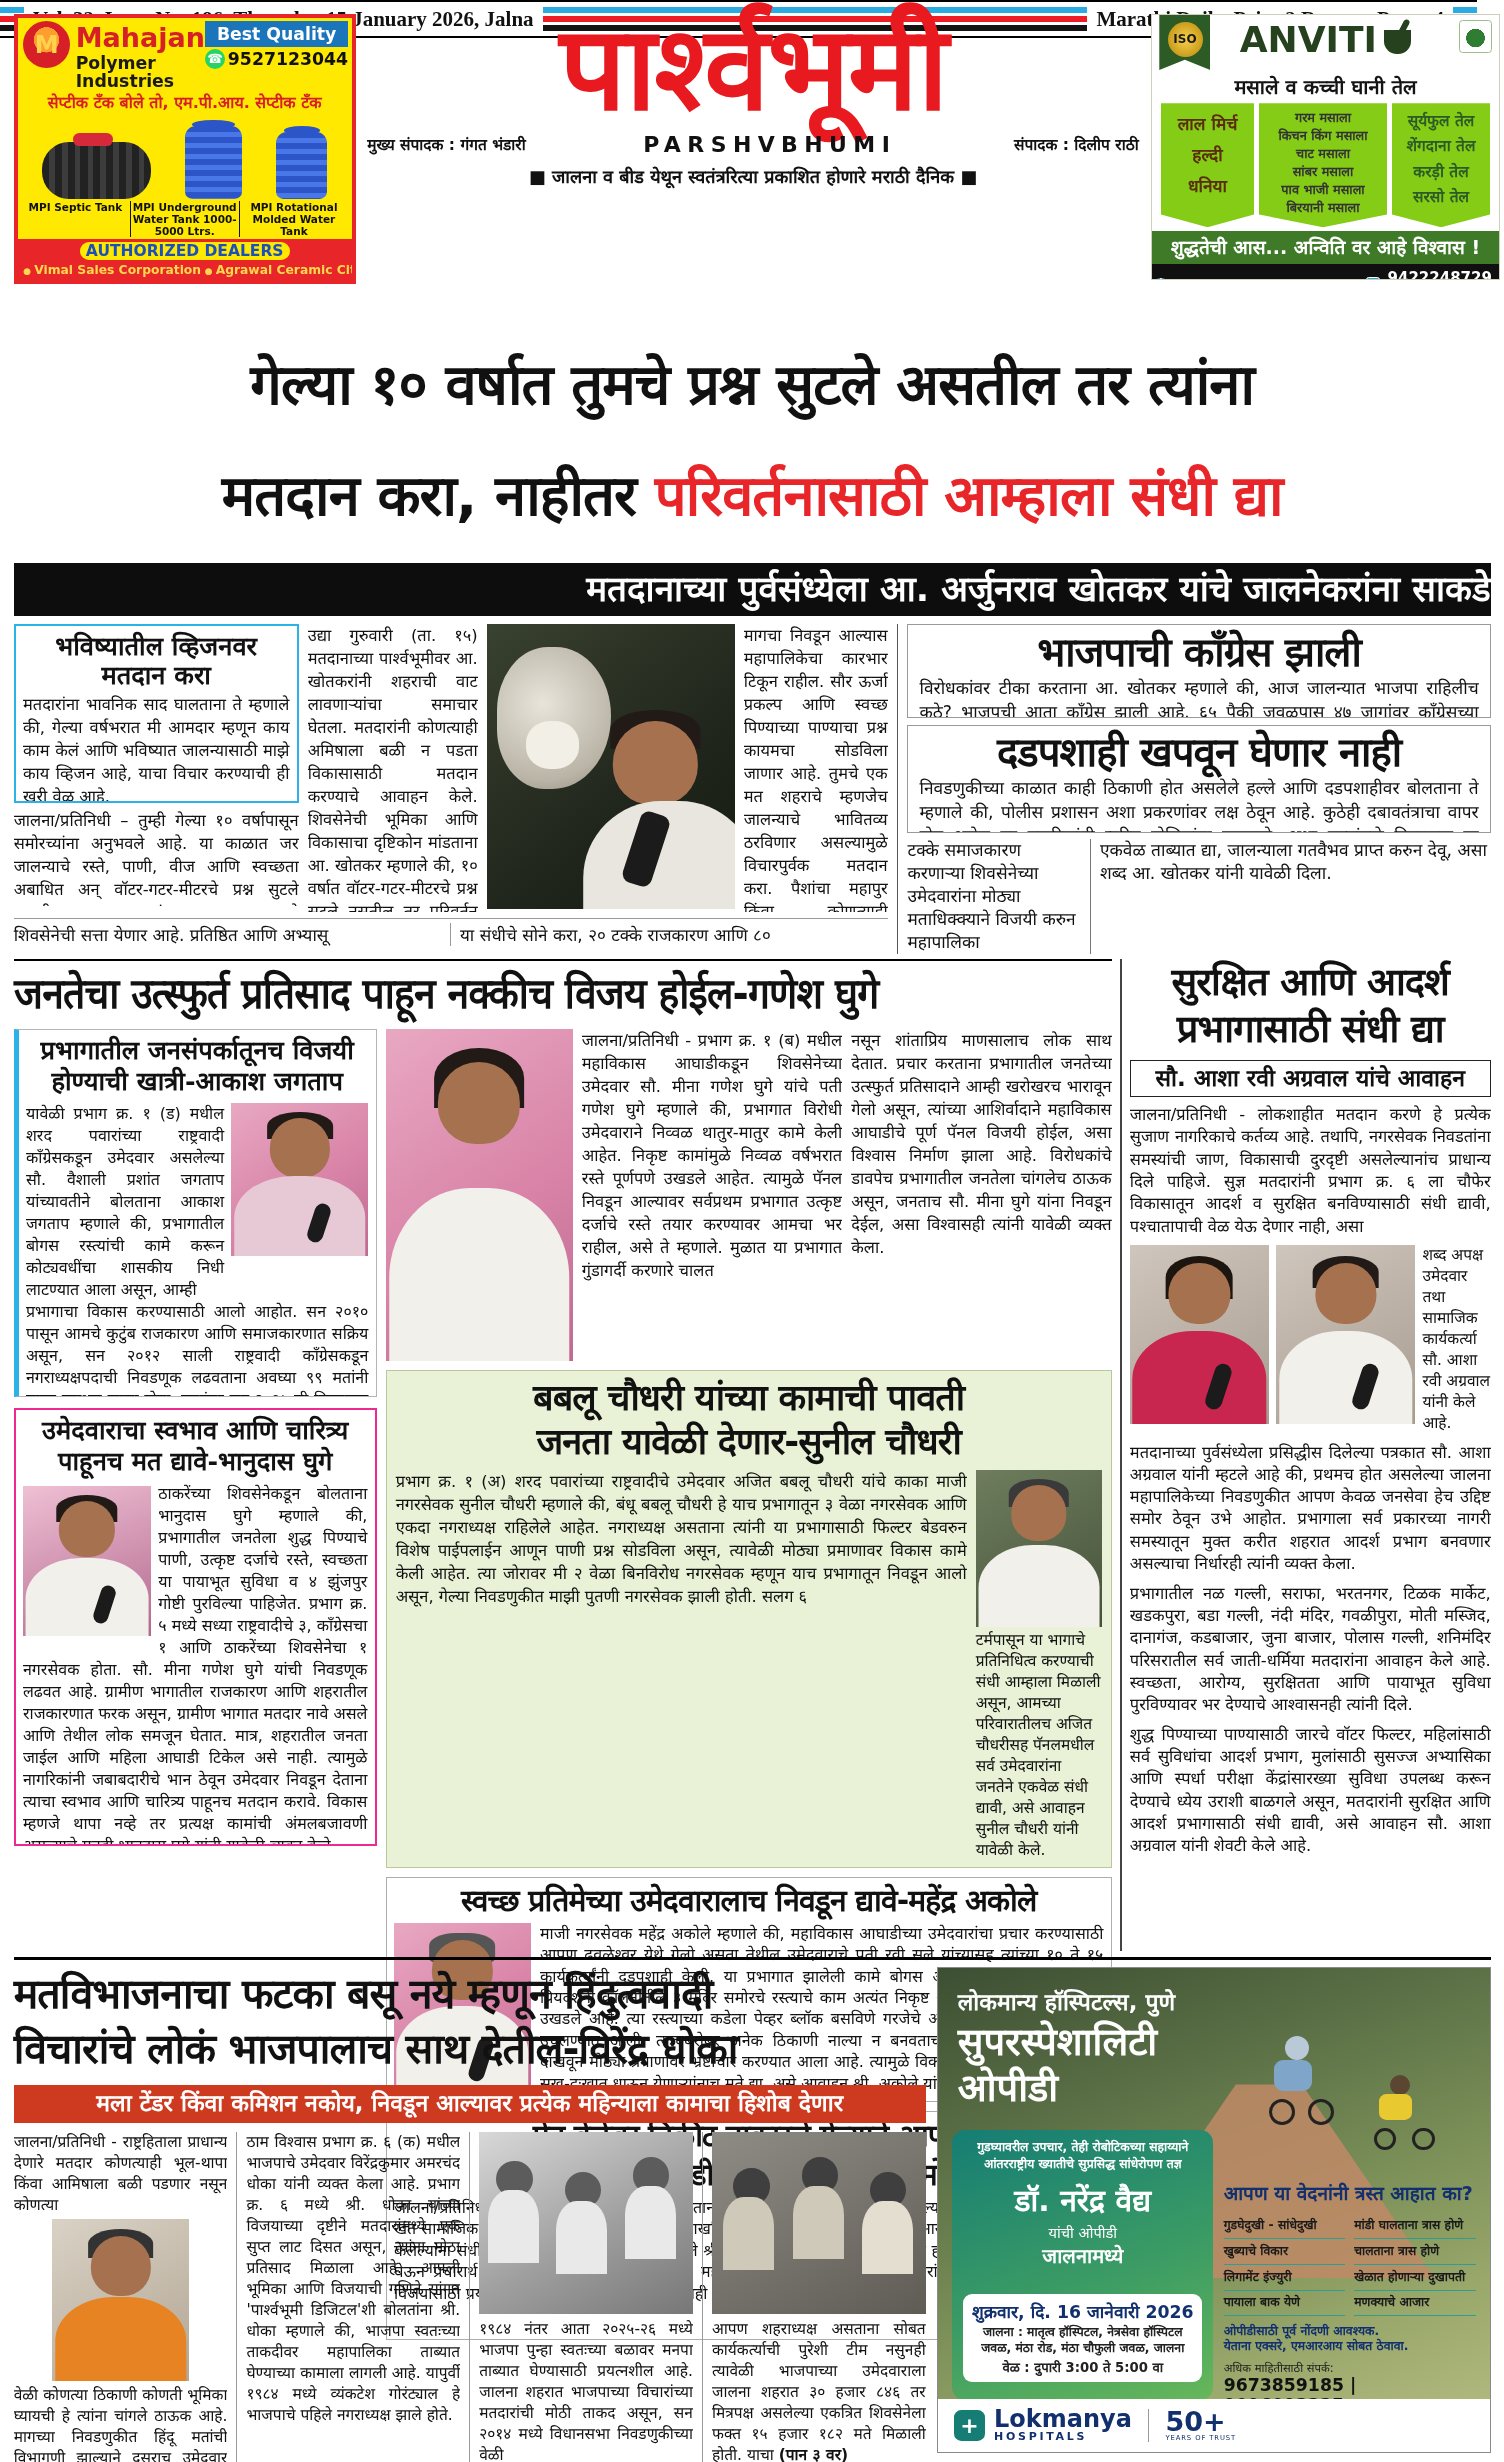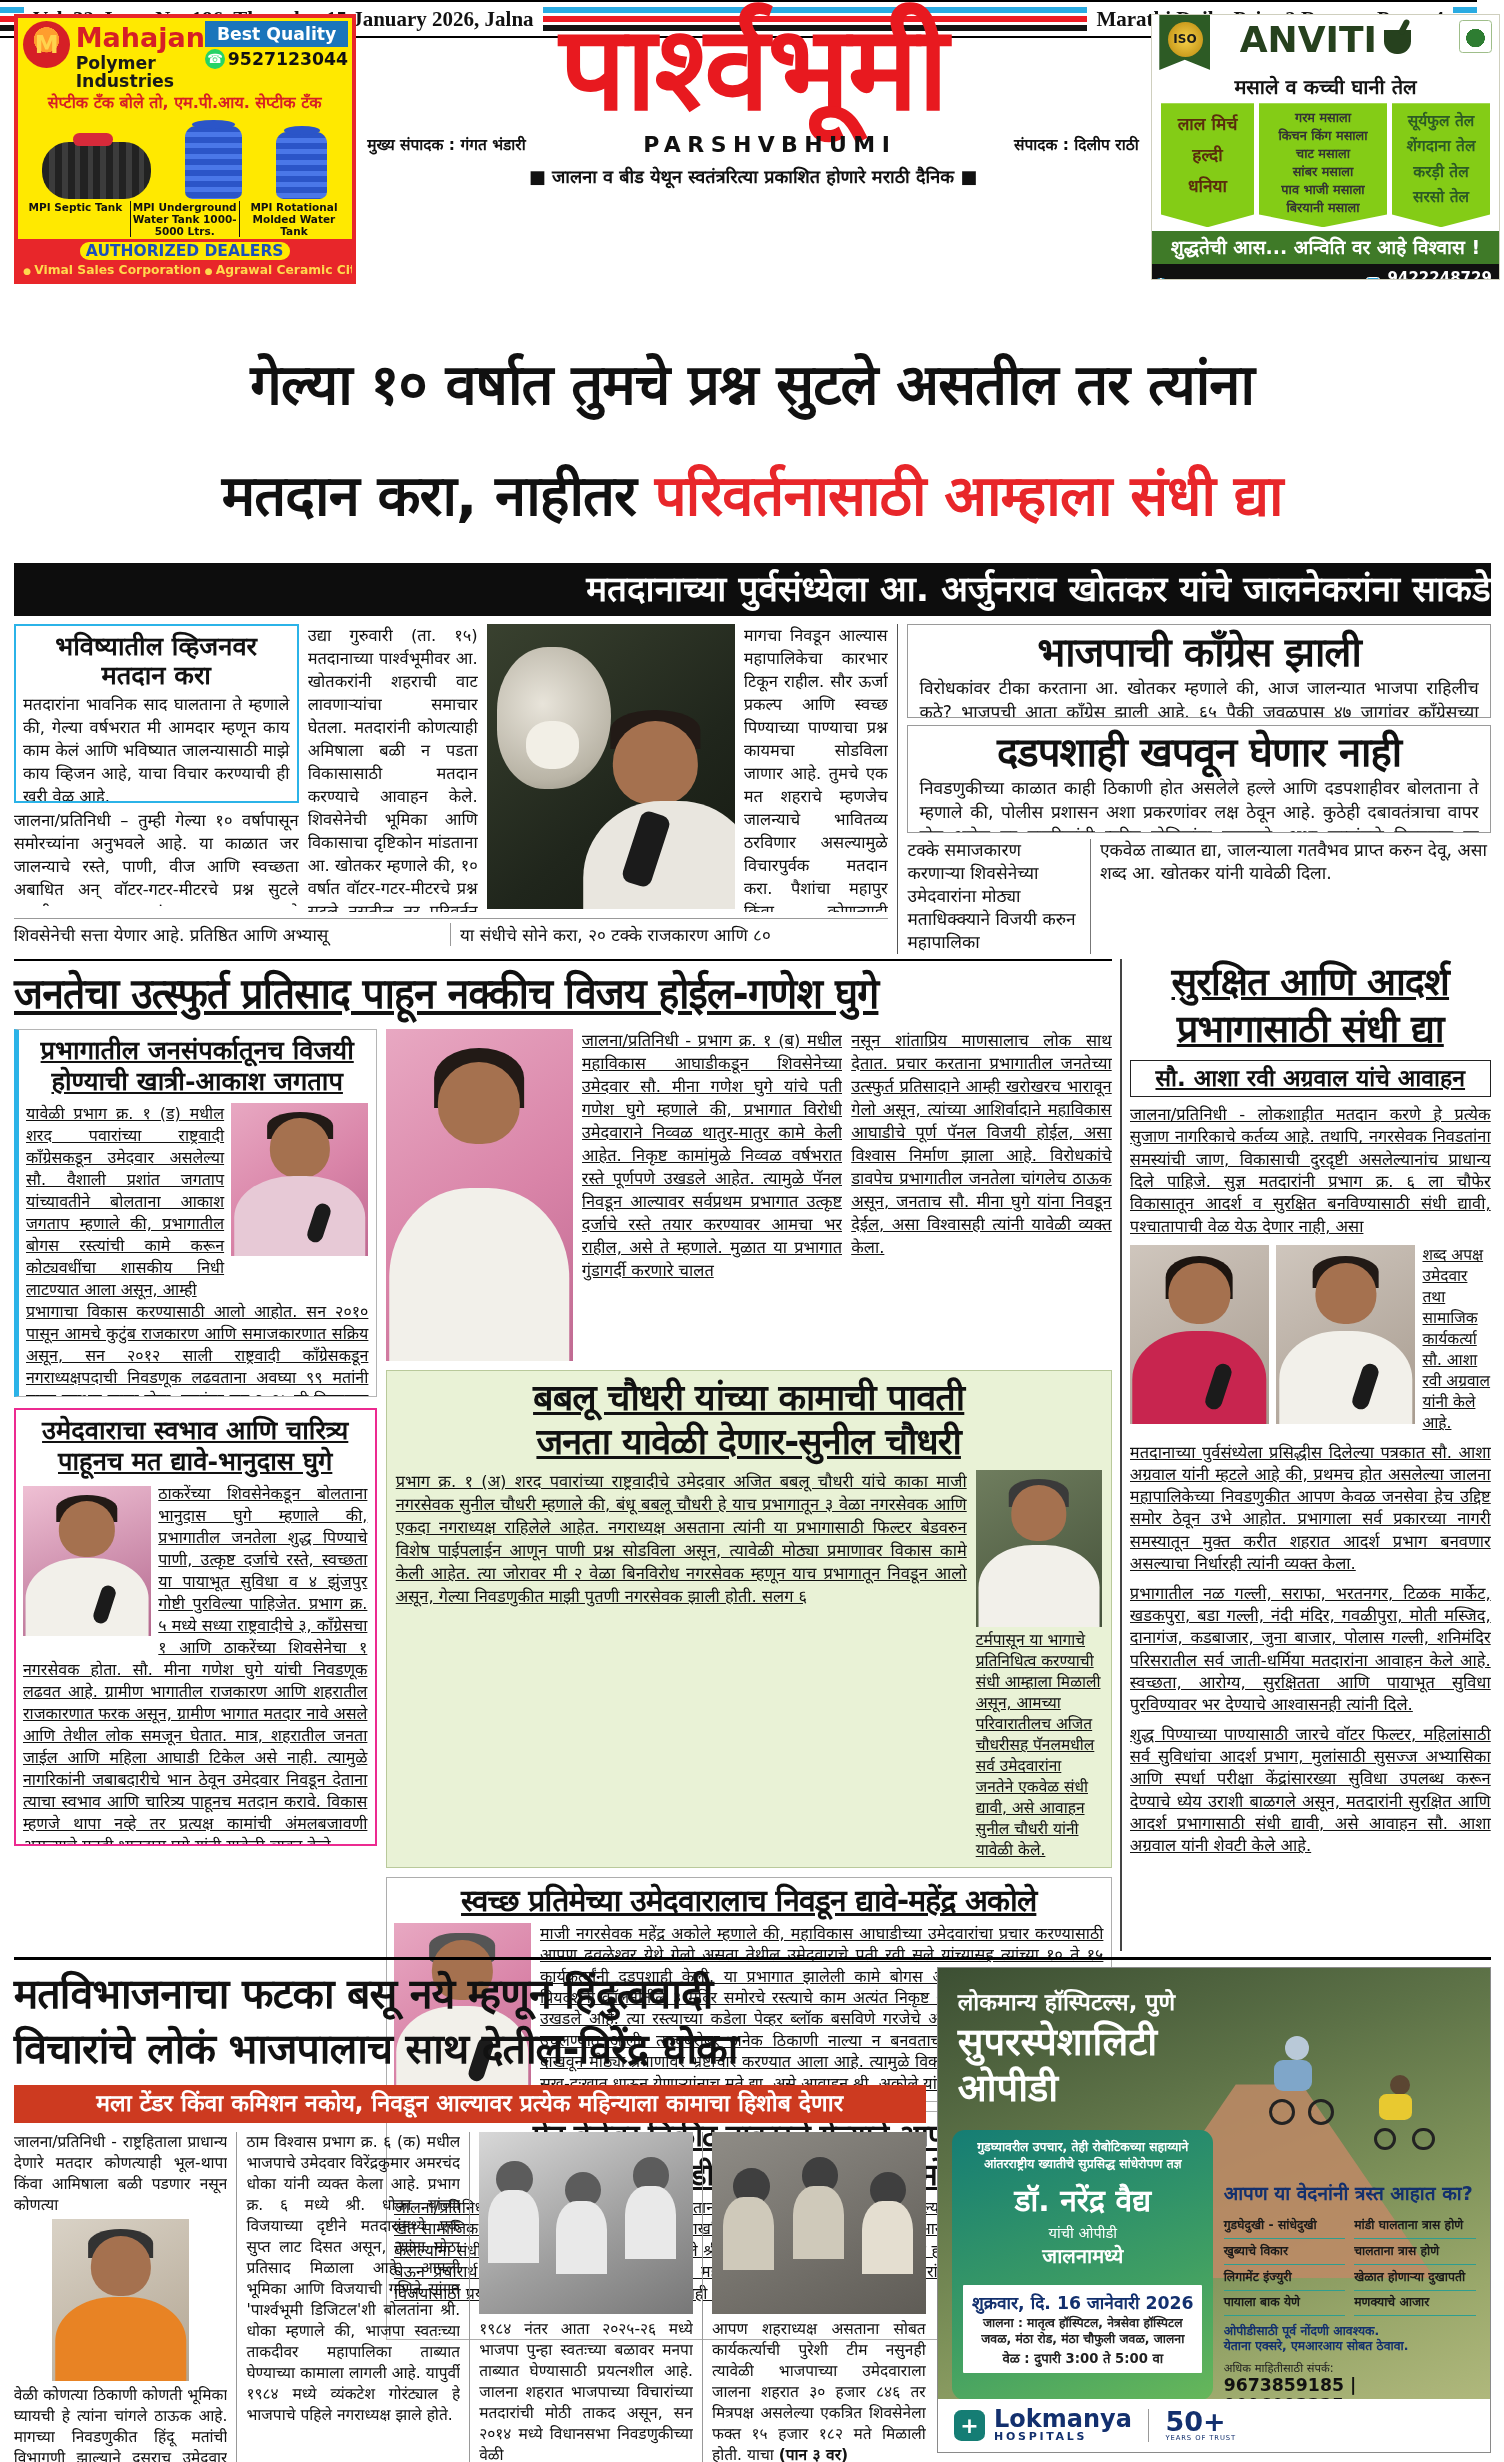--- a/index.html
+++ b/index.html
@@ -128,21 +128,21 @@
         background:radial-gradient(circle at 40% 40%,#e8e4da,#b9b4a6 70%,#8d897c);}
   .lion::after{content:"";position:absolute;left:26%;top:52%;width:46%;height:34%;border-radius:45%;background:#f2efe6;}
   .p-lion .ph-head{left:68%;top:34%;width:34%;}
   .p-lion .ph-hair{left:68%;top:30%;width:36%;height:14%;}
   .p-lion .ph-torso{left:74%;top:62%;width:70%;}
   .p-bw{background:linear-gradient(150deg,#d8d8d8,#9f9f9f 55%,#777);}
   .bw-h{position:absolute;width:17%;aspect-ratio:1/1;border-radius:50%;background:#5c5c5c;}
   .bw-b{position:absolute;width:24%;height:40%;border-radius:40% 40% 0 0;background:#e9e9e9;}
 
   
-  #mid{left:13.7px;top:959px;width:1477px;height:992px;display:flex;text-decoration:underline;}
+  #mid{left:13.7px;top:959px;width:1477px;height:992px;display:flex;}
   .mid-left{width:1098px;flex:0 0 auto;border-top:2.7px solid #000;padding-top:5.5px;box-sizing:border-box;}
   .mid-h{font-weight:bold;font-size:42px;line-height:53px;white-space:nowrap;letter-spacing:-0.9px;transform:scaleX(.93);transform-origin:left;}
   .mid-grid{display:flex;gap:9px;margin-top:9px;}
   .jag-col{width:363px;flex:0 0 auto;}
   .jagtap-box{border:0.9px solid #b5b5b5;border-left:5.5px solid #2bb3e8;padding:5.5px 7.3px;height:368px;box-sizing:border-box;overflow:hidden;}
   .boxtitle{font-weight:bold;font-size:25.5px;line-height:31px;text-align:center;margin:0 0 5.5px;}
   .jag-row{display:flex;gap:7.3px;}
   .jag-row .bodytxt{flex:1;font-size:16px;line-height:22px;}
   .bhanudas-box{border:2.7px solid #ec2a90;margin-top:11px;padding:5.5px 7.3px;height:438px;box-sizing:border-box;overflow:hidden;}
   .float-photo{float:left;width:128px;height:150px;margin:3.6px 7.3px 1.8px 0;}
@@ -187,21 +187,21 @@
   .lok-path{position:absolute;left:30%;bottom:36%;width:60%;height:40%;background:#c08a66;
             clip-path:polygon(40% 0,60% 0,100% 100%,0 100%);opacity:.85;}
   .lok-top1{position:absolute;left:20px;top:16.4px;color:#fff;font-weight:bold;font-size:23px;}
   .lok-top2{position:absolute;left:20px;top:51px;color:#fff;font-weight:bold;font-size:38px;line-height:46px;}
   .lok-card{position:absolute;left:14.6px;top:162px;width:261px;height:270px;border-radius:12.8px;
             background:linear-gradient(160deg,#157d74,#3f9e63 60%,#67b75a);padding:9px 11px;box-sizing:border-box;color:#fff;text-align:center;}
   .lok-intro{font-weight:bold;font-size:12.3px;line-height:16.4px;}
   .lok-doc{font-weight:bold;font-size:30px;margin-top:7.3px;}
   .lok-s1{font-size:14.6px;margin-top:1.8px;}
   .lok-s2{font-weight:bold;font-size:20px;}
-  .lok-white{background:#fff;border-radius:1px;margin-top:16px;padding:5.5px 5.5px;color:#13306e;}
+  .lok-white{background:#fff;border-radius:9px;margin-top:25px;padding:5.5px 5.5px;color:#13306e;}
   .lok-date{font-weight:bold;font-size:17.3px;}
   .lok-addr{font-weight:bold;font-size:12.3px;line-height:15.5px;color:#222;margin-top:2.7px;}
   .lok-time{font-weight:bold;font-size:13.2px;color:#222;margin-top:1.8px;}
   .lok-info{position:absolute;left:286px;top:212px;width:252px;}
   .lok-q{color:#13306e;font-weight:bold;font-size:19px;margin-bottom:7.3px;}
   .lok-lists{display:flex;gap:9px;}
   .lok-li{flex:1;}
   .lok-li div{font-weight:bold;font-size:12.3px;line-height:14.6px;border-bottom:1.8px solid #2e9e8f;padding:4.6px 0 5.5px;color:#1a1a1a;}
   .lok-note{color:#13306e;font-weight:bold;font-size:12.3px;line-height:15.5px;margin-top:7.3px;}
   .lok-cl{font-size:11.4px;color:#222;margin-top:5.5px;}

